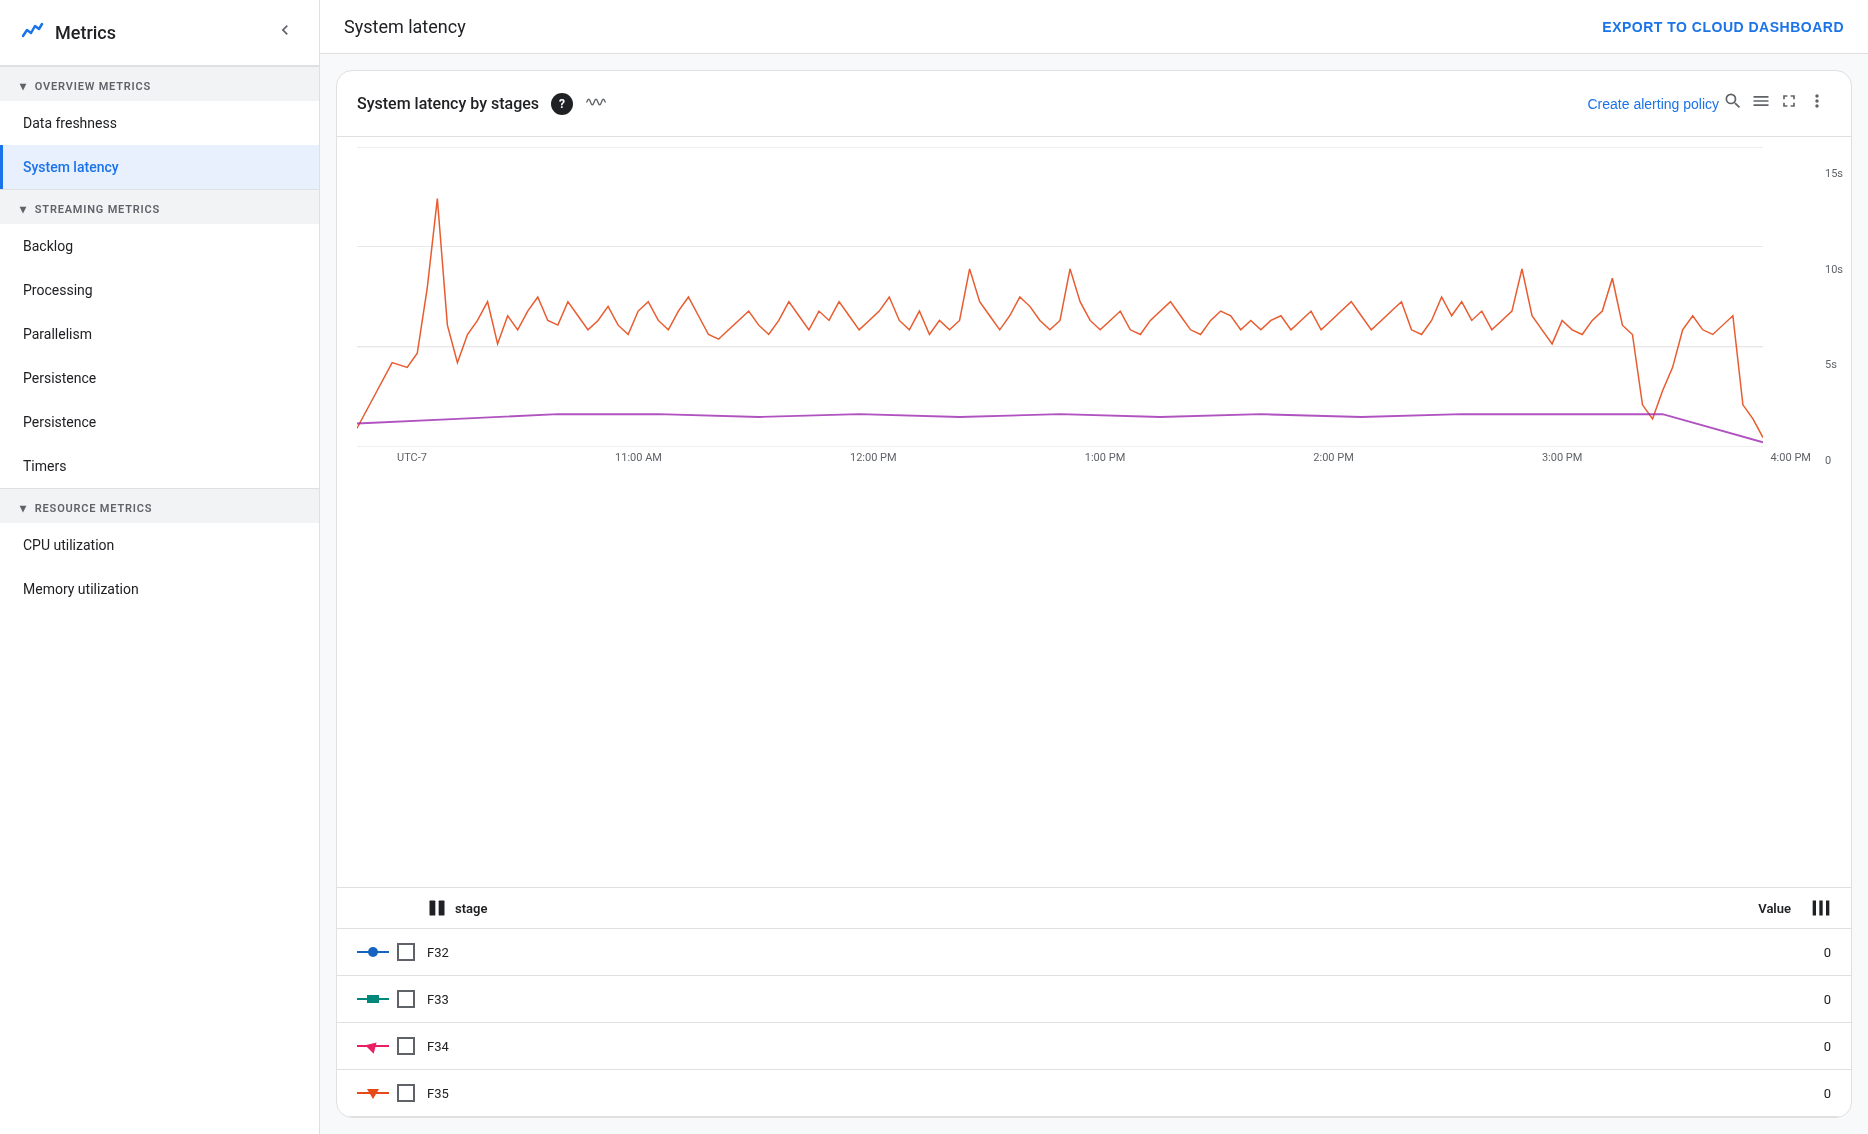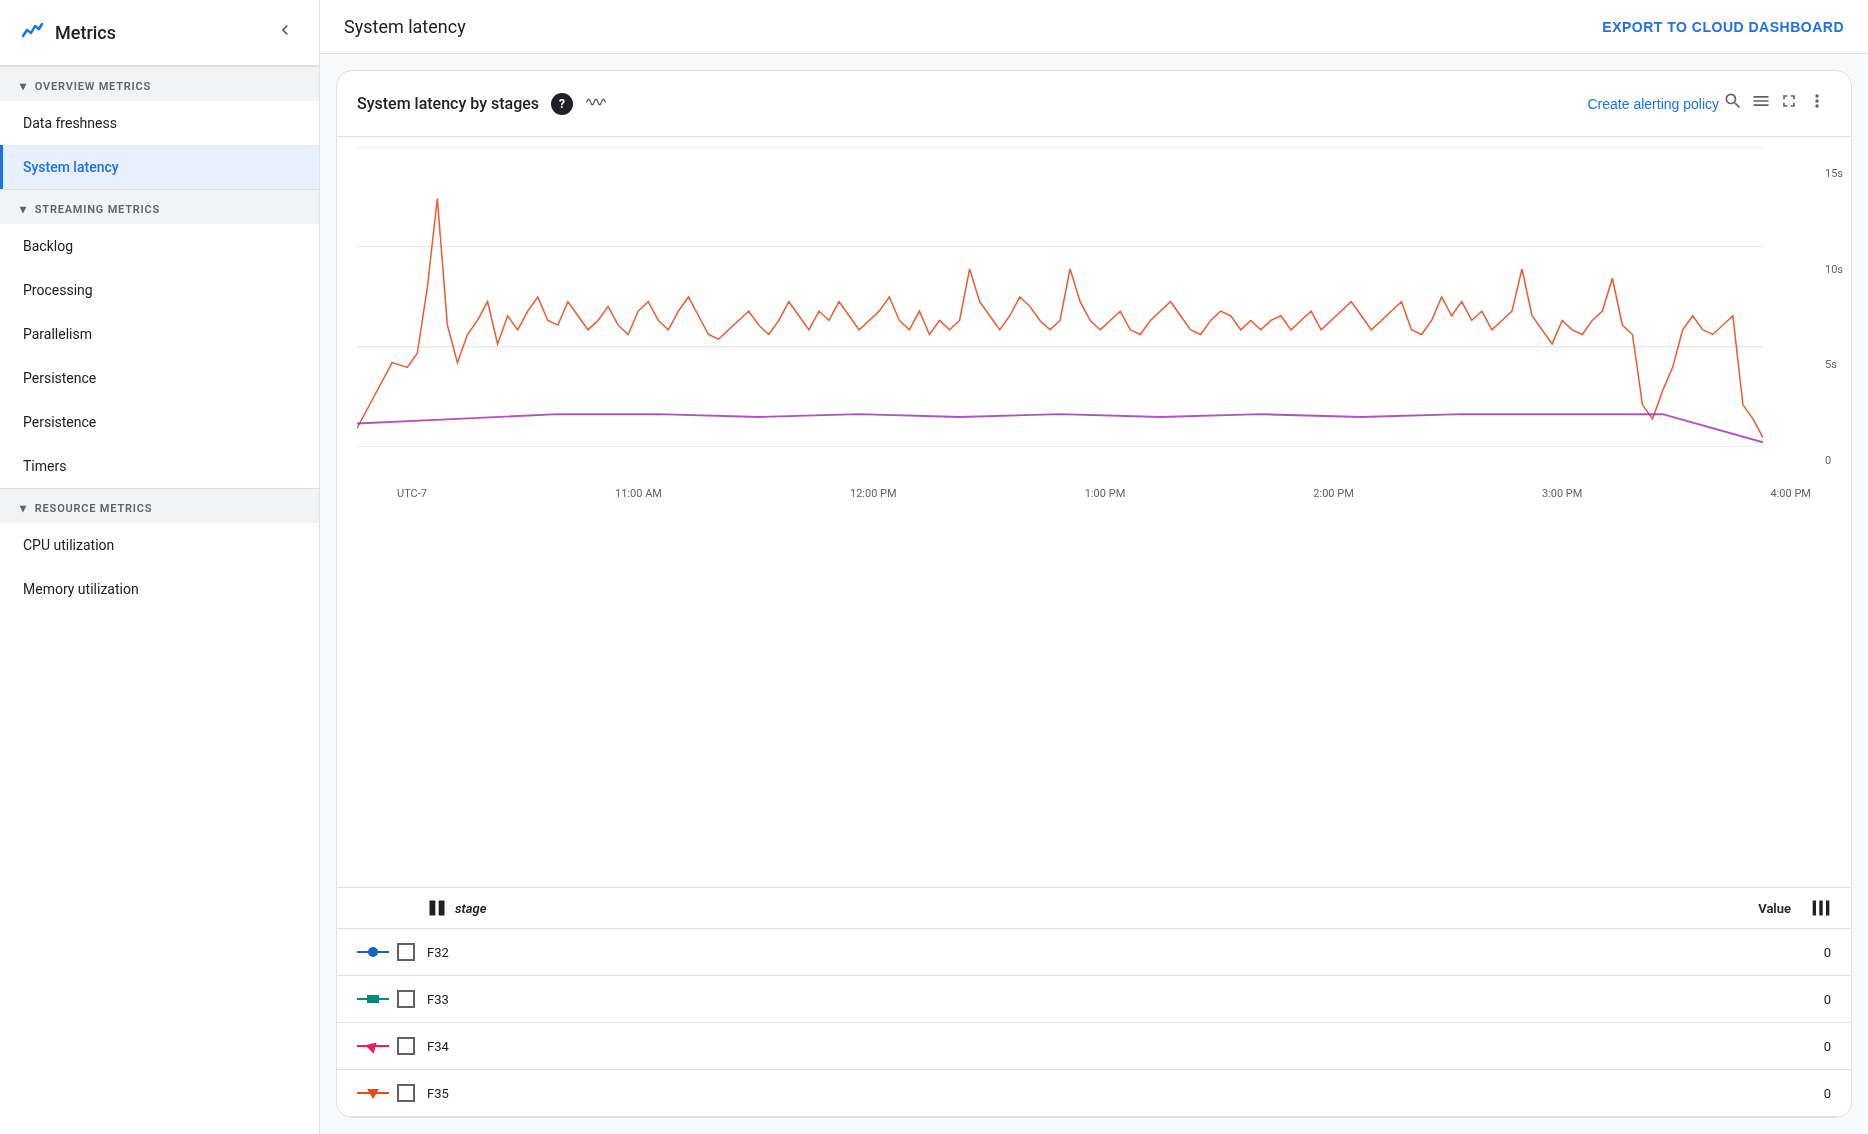--- a/index.html
+++ b/index.html
@@ -179,21 +179,20 @@
     .chart-svg {
       width: 100%;
       height: 340px;
     }
     .x-axis-labels {
       display: flex;
       justify-content: space-between;
       padding: 4px 0 0 40px;
       font-size: 11px;
       color: #5f6368;
-      margin-top: 36px;
     }
 
     
     .legend-table {
       border-top: 1px solid #e0e0e0;
       padding: 0;
     }
     .legend-header-row {
       display: flex;
       align-items: center;
@@ -201,21 +200,20 @@
       border-bottom: 1px solid #e0e0e0;
       font-weight: 600;
       font-size: 13px;
       color: #202124;
     }
     .legend-header-stage {
       display: flex;
       align-items: center;
       gap: 8px;
       flex: 1;
-      font-style: italic;
     }
     .legend-header-value {
       width: 80px;
       text-align: right;
     }
     .legend-row {
       display: flex;
       align-items: center;
       padding: 14px 20px;
       border-bottom: 1px solid #e0e0e0;

